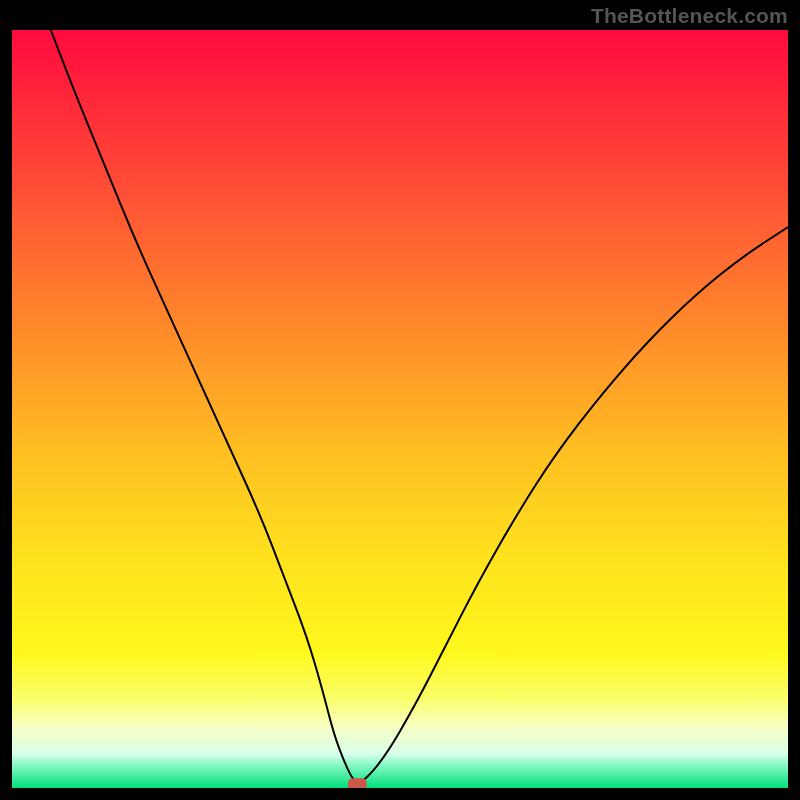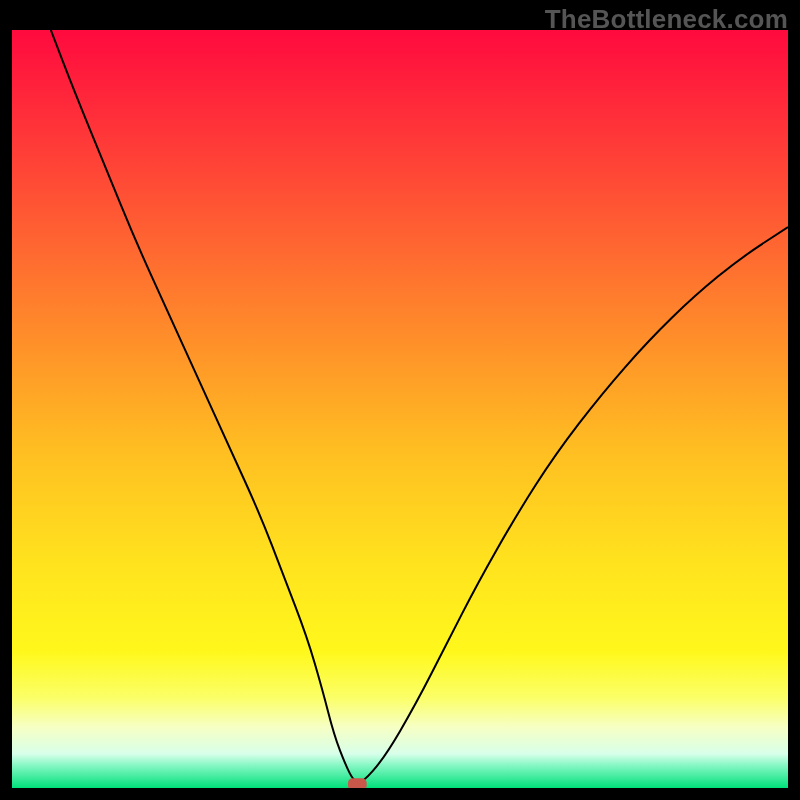--- a/index.html
+++ b/index.html
@@ -9,21 +9,21 @@
     height: 800px;
     background: #000;
     font-family: Arial, Helvetica, sans-serif;
     overflow: hidden;
   }
   .watermark {
     position: absolute;
     top: 4px;
     right: 12px;
     color: #555;
-    font-size: 26px;
+    font-size: 21px;
     font-weight: 600;
     z-index: 10;
     letter-spacing: 0.2px;
   }
   .frame {
     position: absolute;
     left: 12px;
     top: 30px;
     width: 776px;
     height: 758px;

